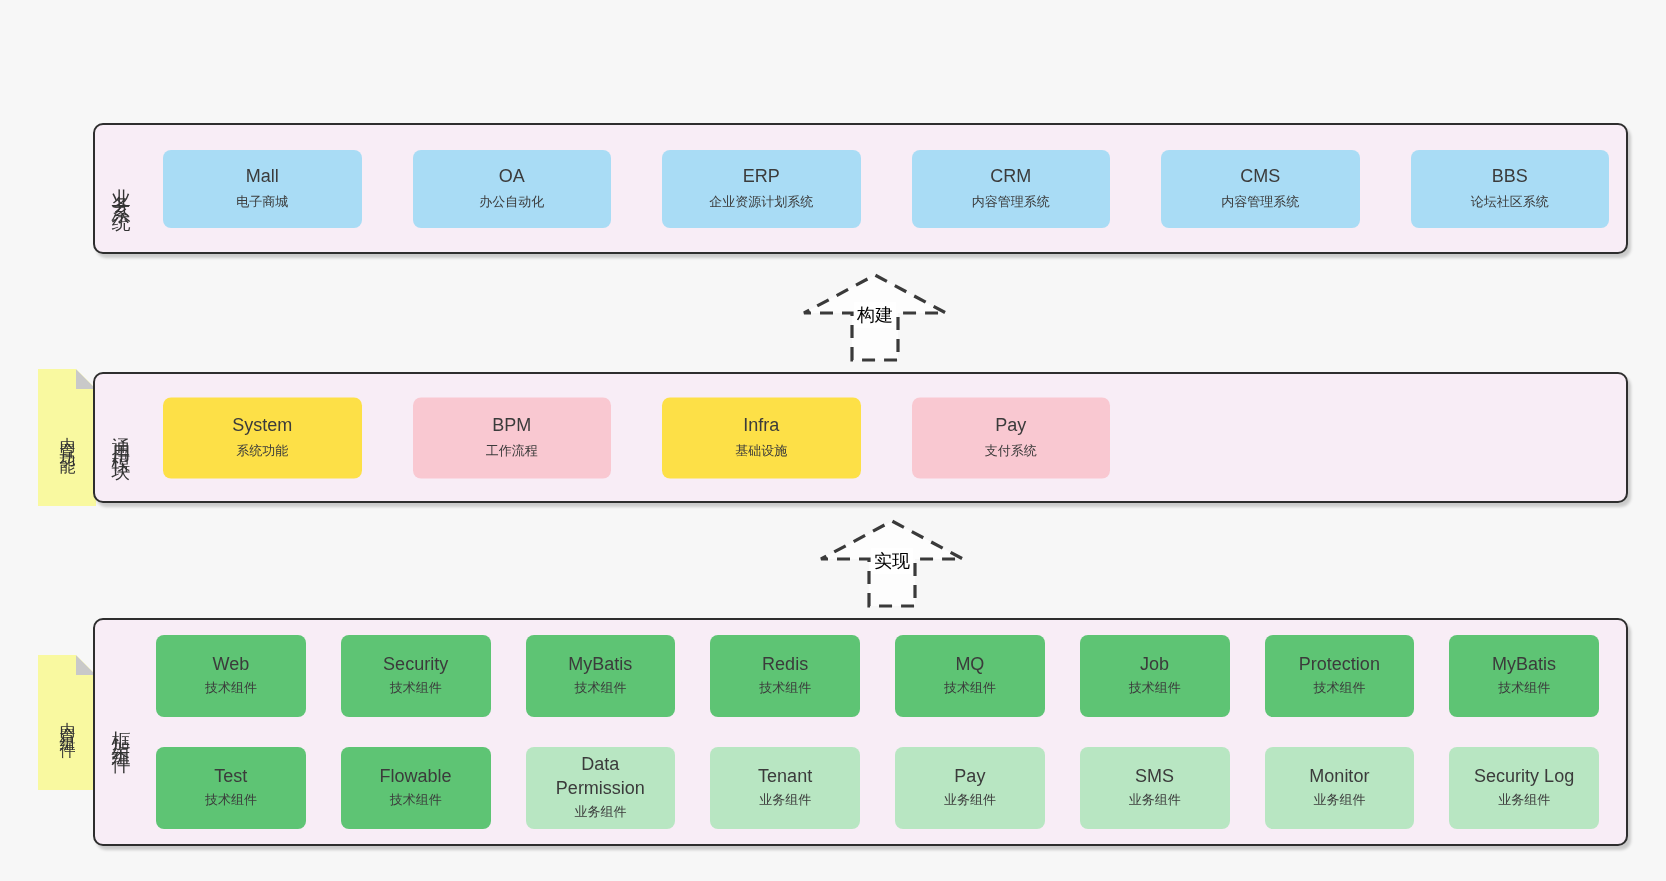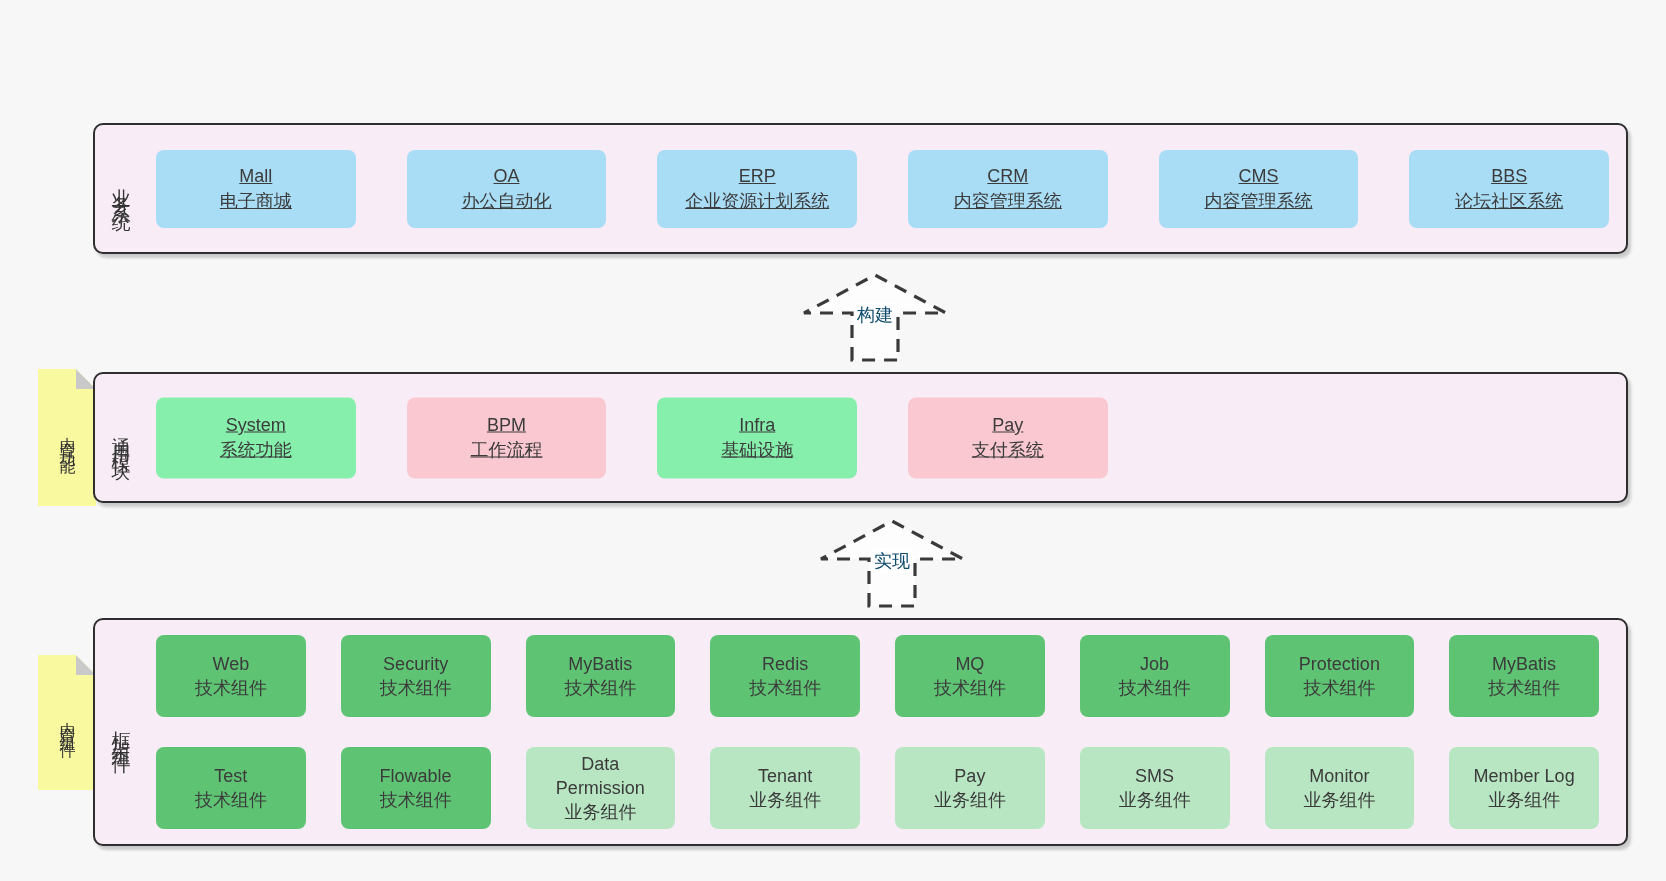--- a/index.html
+++ b/index.html
@@ -10,37 +10,37 @@
          border-radius:10px;box-sizing:border-box;z-index:1;box-shadow:3px 4px 3px rgba(0,0,0,0.18);}
   #panel-business{top:123px;height:131px;}
   #panel-modules{top:372px;height:131px;}
   #panel-framework{top:618px;height:228px;}
 
   .vlabel{position:absolute;left:13px;top:50%;transform:translateY(-50%);
           writing-mode:vertical-rl;text-orientation:upright;font-size:19px;letter-spacing:8px;
           color:#333;white-space:nowrap;}
 
   .brow{display:grid;}
-  .panel > .brow{position:absolute;left:61px;right:17px;top:50%;transform:translateY(-50%);text-decoration:underline;}
+  .panel > .brow{position:absolute;left:68px;right:17px;top:50%;transform:translateY(-50%);}
   .grid6{grid-template-columns:repeat(6,1fr);gap:51px;}
   .grid8{grid-template-columns:repeat(8,1fr);gap:35px;}
   #panel-business > .brow{height:78px;}
   #panel-modules  > .brow{height:81px;}
   .rows{position:absolute;left:61px;right:27px;top:50%;transform:translateY(-50%);
         display:flex;flex-direction:column;gap:30px;}
   .rows .brow{height:82px;}
 
   
   .box{border-radius:8px;display:flex;flex-direction:column;justify-content:center;align-items:center;
        text-align:center;line-height:25px;padding:0 8px;box-sizing:border-box;}
   .grid8 .box{padding:0 12px;line-height:24px;}
   .bt{font-size:18px;}
-  .bs{font-size:18px;}
+  .bs{font-size:13px;}
   .blue{background:#a9dcf5;}
-  .red{background:#86efac;}
+  .red{background:#fde047;}
   .pink{background:#f9c8d1;}
   .green{background:#5ec474;}
   .green-light{background:#b8e6c2;}
 
   
   .sticky{position:absolute;left:38px;width:58px;background:#f9f9a0;z-index:0;
           display:flex;align-items:center;justify-content:center;
           clip-path:polygon(0 0,calc(100% - 20px) 0,100% 20px,100% 100%,0 100%);}
   #sticky-features{top:369px;height:137px;}
   #sticky-components{top:655px;height:135px;}
@@ -48,21 +48,21 @@
         clip-path:polygon(0 0,100% 100%,0 100%);}
   .stext{writing-mode:vertical-rl;text-orientation:upright;font-size:16px;letter-spacing:7px;color:#333;}
 
   
   .arrow{position:absolute;width:150px;height:90px;z-index:0;}
   #arrow-build{left:800px;top:272px;}
   #arrow-implement{left:817px;top:518px;}
   .arrow svg{display:block;}
   .arrow polygon{fill:#fdfdfd;stroke:#3a3a3a;stroke-width:3.2;stroke-dasharray:13 9;}
   .arrow-label{position:absolute;left:50%;top:30px;transform:translateX(-50%);
-               background:#ffffff;padding:1px 3px;font-size:18px;color:#0c4a6e;white-space:nowrap;}
+               background:#ffffff;padding:1px 3px;font-size:18px;color:#000000;white-space:nowrap;}
 </style>
 </head>
 <body>
 
 <div class="stage">
 
   <div class="sticky" id="sticky-features">
     <i class="fold"></i>
     <span class="stext">内置功能</span>
   </div>
@@ -196,20 +196,20 @@
         </div>
         <div class="box green-light">
           <div class="bt">SMS</div>
           <div class="bs">业务组件</div>
         </div>
         <div class="box green-light">
           <div class="bt">Monitor</div>
           <div class="bs">业务组件</div>
         </div>
         <div class="box green-light">
-          <div class="bt">Member Log</div>
+          <div class="bt">Security Log</div>
           <div class="bs">业务组件</div>
         </div>
       </div>
     </div>
   </section>
 
 </div>
 
 </body></html>

